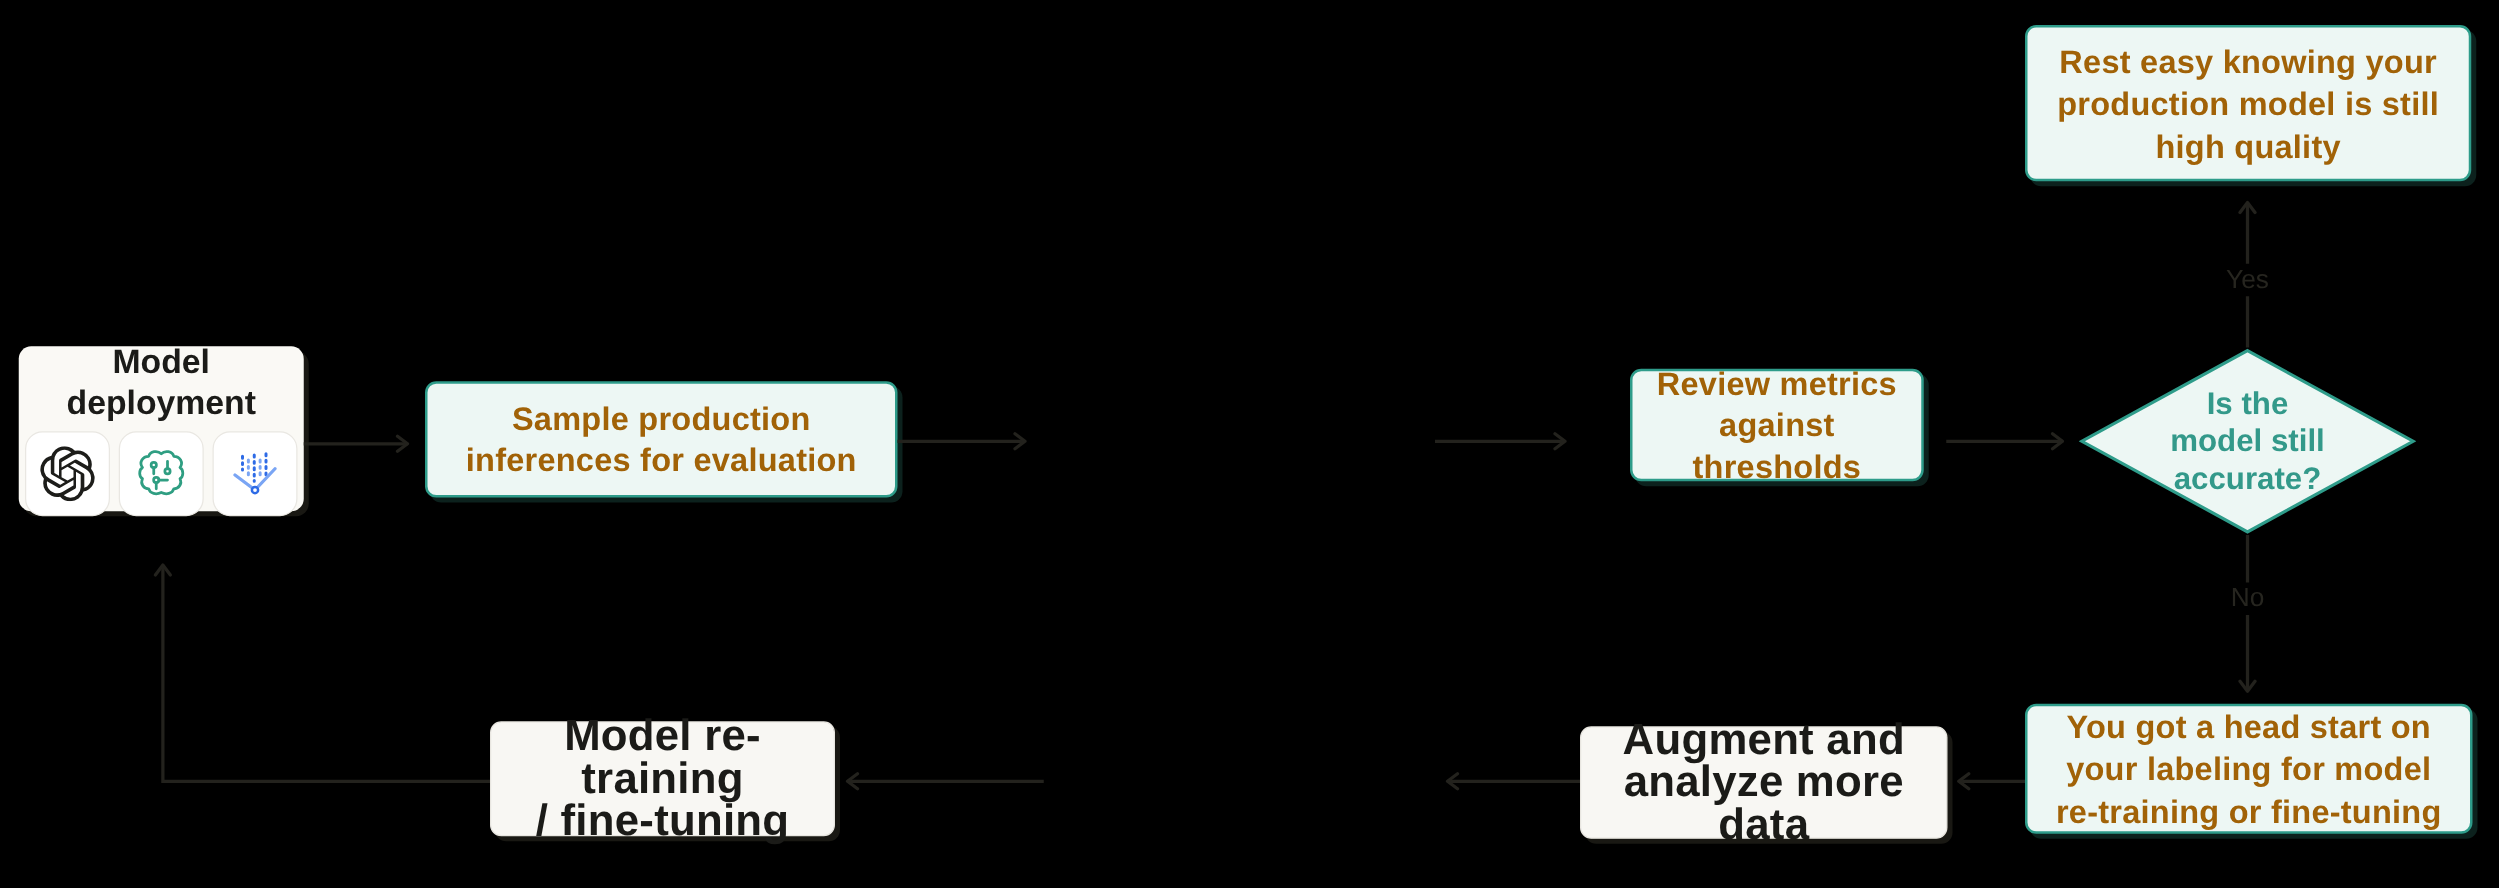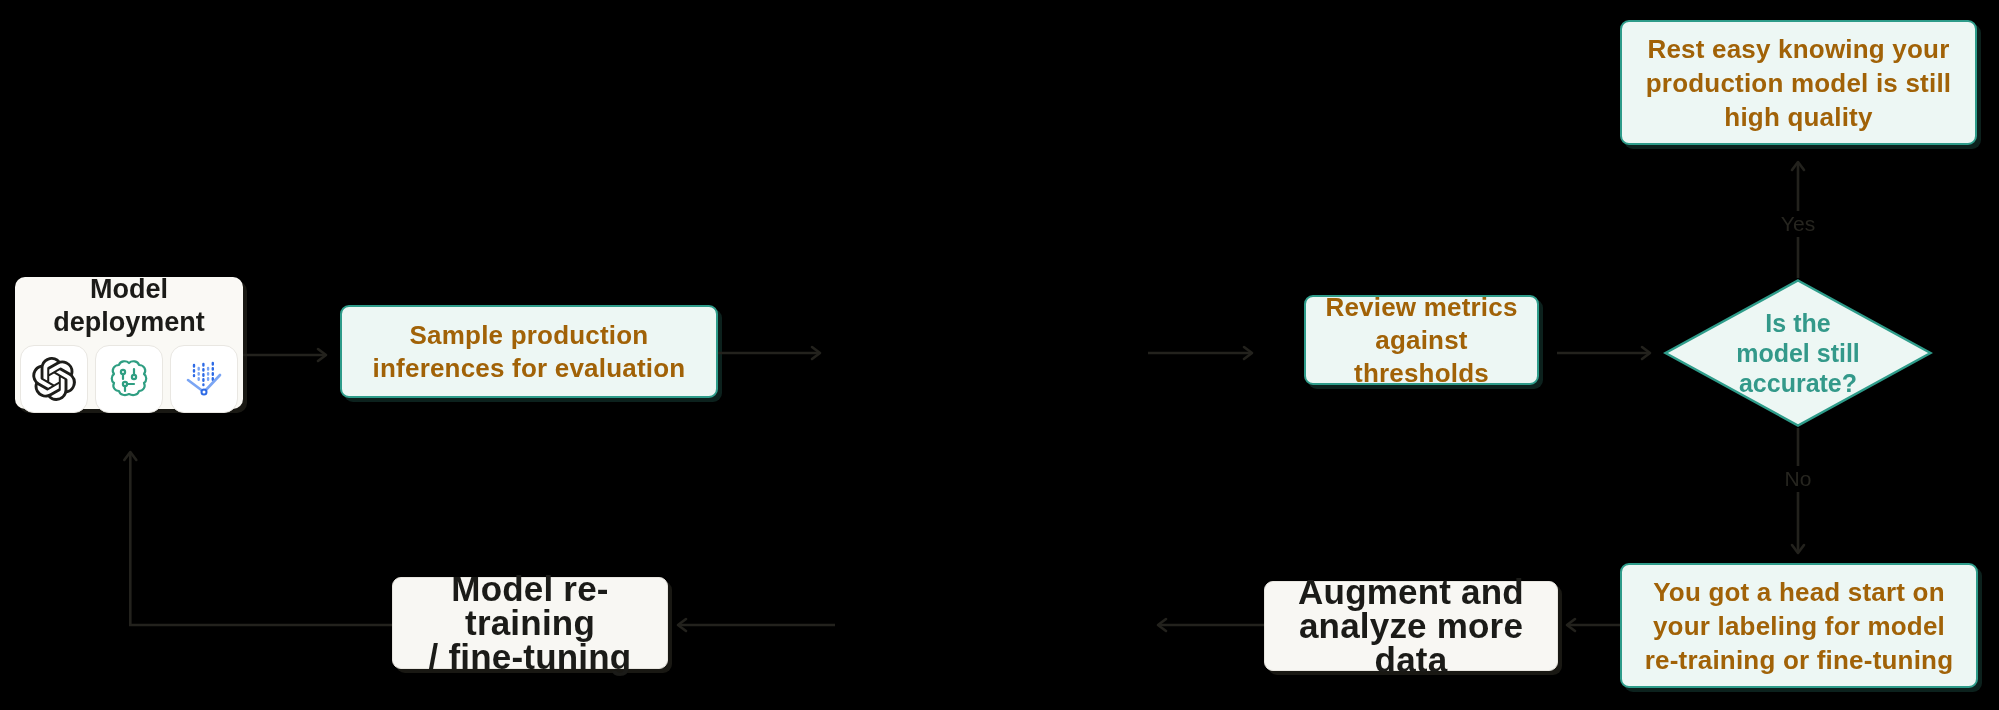--- a/index.html
+++ b/index.html
@@ -44,21 +44,21 @@
   .label-data{
     position:absolute;left:19px;top:396px;width:315px;height:59px;box-sizing:border-box;
     background:#f7f6f1;border:1.5px solid #cbc9c2;border-radius:8px;
     display:flex;align-items:center;justify-content:center;
     color:#1b1b18;font-size:26px;font-weight:700;
   }
   
   .sample{left:340px;top:305px;width:378px;height:93px;}
   .review{left:1264px;top:295px;width:235px;height:90px;margin-left:40px;}
   .rest-easy{left:1620px;top:20px;width:357px;height:125px;font-size:26px;line-height:34px;}
-  .head-start{left:1620px;top:563px;width:358px;height:125px;font-size:26px;line-height:34px;}
+  .head-start{left:1620px;top:563px;width:358px;height:104px;font-size:26px;line-height:34px;}
   .augment{left:1264px;top:581px;width:294px;height:90px;}
   .retraining{left:392px;top:577px;width:276px;height:92px;}
   
   .diamond-wrap{position:absolute;left:1663px;top:278px;width:270px;height:150px;}
   .diamond-wrap svg{position:absolute;left:0;top:0;}
   .diamond-text{position:absolute;left:0;top:0;width:100%;height:100%;display:flex;
     align-items:center;justify-content:center;text-align:center;
     color:#33998a;font-size:25px;font-weight:700;line-height:30px;}
   
   .connectors{position:absolute;left:0;top:0;pointer-events:none;}

